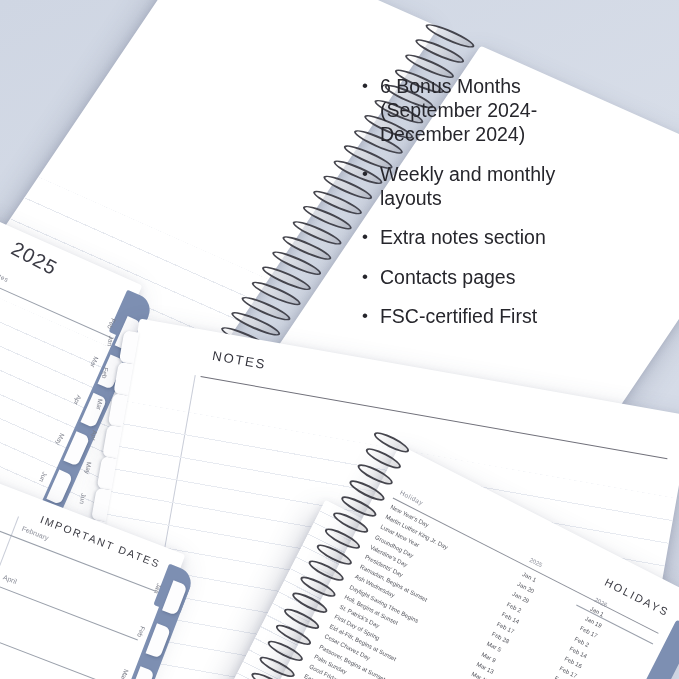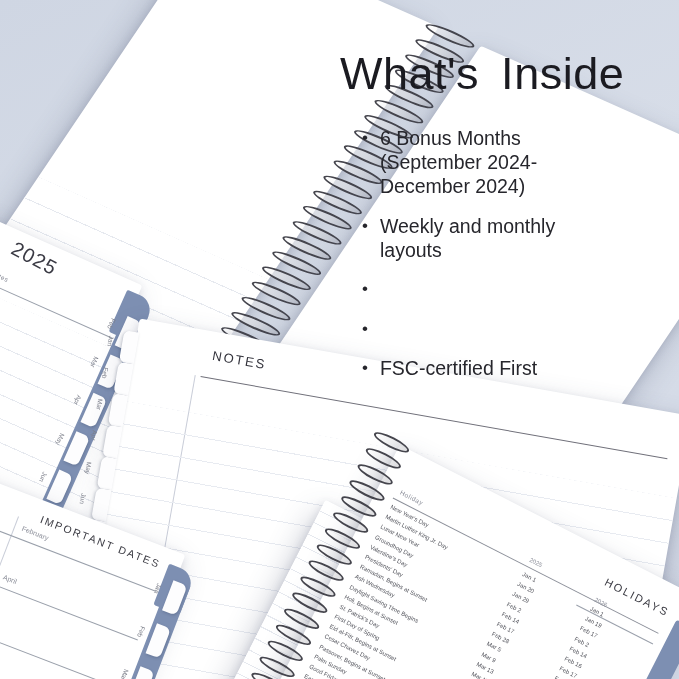--- a/index.html
+++ b/index.html
@@ -406,39 +406,40 @@
         <div class="hrow">
           <span class="h-name">Easter</span>
 
         </div>
 
       </div>
     <div class="cover-strip" style="right:-18px;top:30px;height:370px;"></div>
   </div>
 
   <div id="info">
-    <h1>What's Inside</h1>
     <ul id="features">
 
         <li>
           <span class="dot">•</span>
           <span>6 Bonus Months (September 2024- December 2024)</span>
         </li>
 
         <li>
           <span class="dot">•</span>
           <span>Weekly and monthly layouts</span>
         </li>
 
         <li>
           <span class="dot">•</span>
+          <span>Extra notes section</span>
         </li>
 
         <li>
           <span class="dot">•</span>
+          <span>Contacts pages</span>
         </li>
 
         <li>
           <span class="dot">•</span>
           <span>FSC-certified First</span>
         </li>
       </ul>
   </div>
 
 </div>

